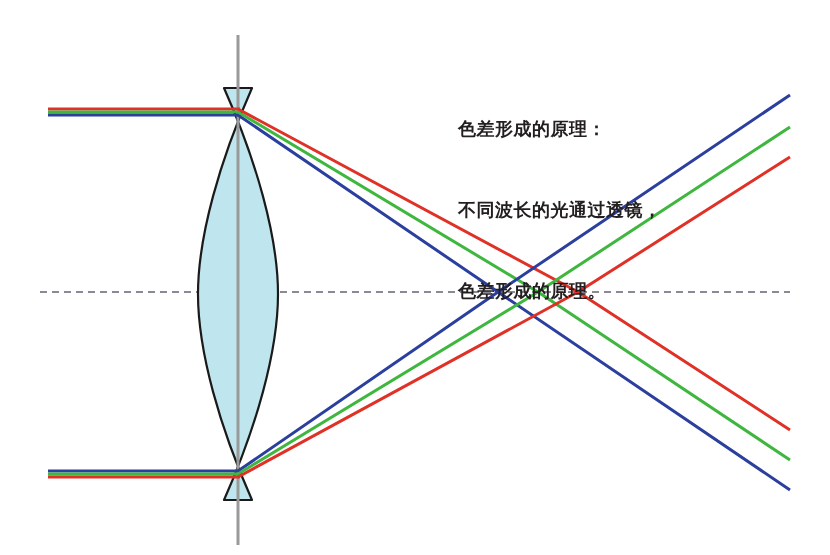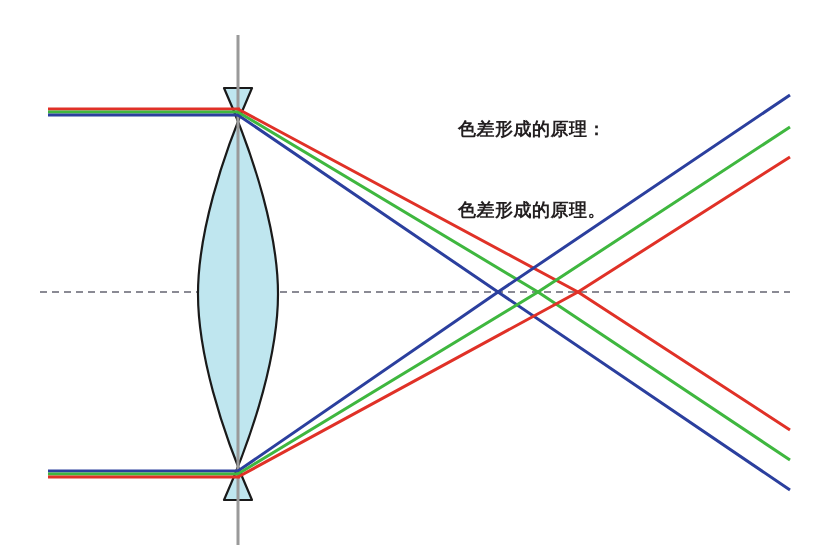--- a/index.html
+++ b/index.html
@@ -67,16 +67,17 @@
     <line x1="48" y1="477" x2="240" y2="477" stroke="#e03127" stroke-width="3"></line>
 
     <polyline points="238,471 498,292 790,95" fill="none" stroke="#2b3f9e" stroke-width="3" stroke-linejoin="round"></polyline>
     <polyline points="238,474 538,292 790,127" fill="none" stroke="#3fb73f" stroke-width="3" stroke-linejoin="round"></polyline>
     <polyline points="238,477 578,292 790,157" fill="none" stroke="#e03127" stroke-width="3" stroke-linejoin="round"></polyline>
 
   </svg>
 
   <div id="caption" style="color: rgb(35, 31, 32);">
     <span class="cap-line">色差形成的原理：</span>
+    <span class="cap-line">不同波长的光通过透镜，</span>
     <span class="cap-line">色差形成的原理。</span>
   </div>
 
 </div>
 
 </body></html>

